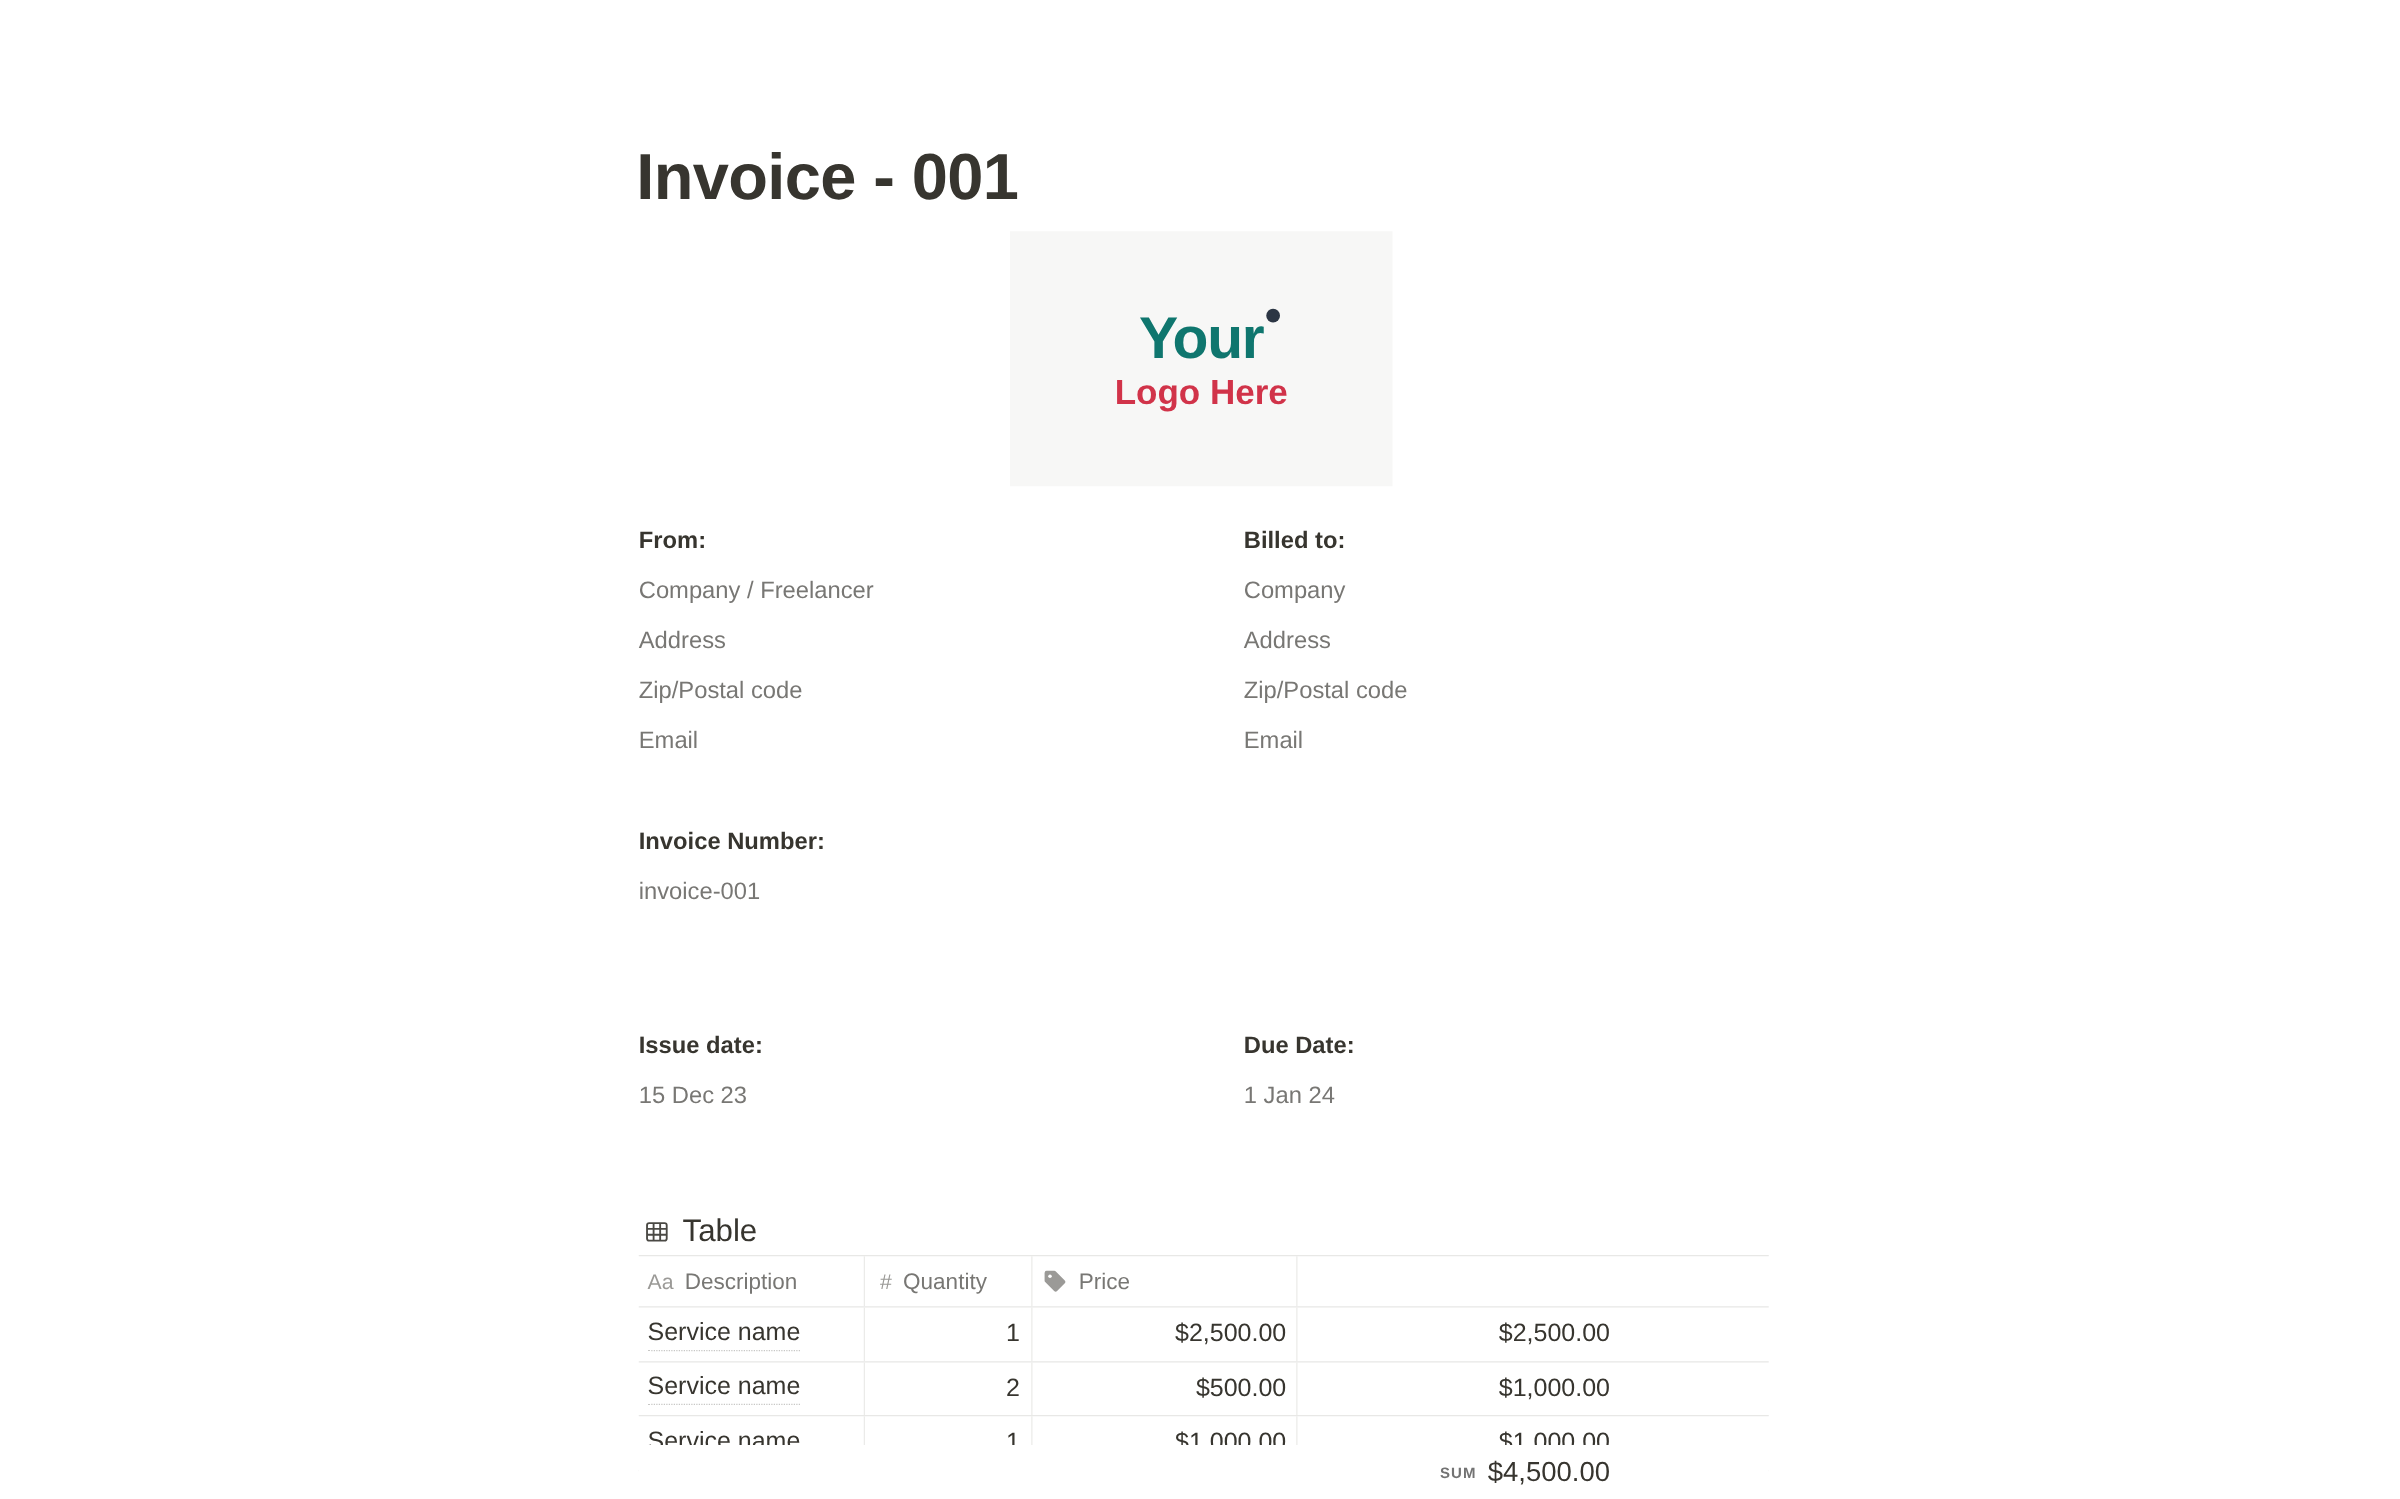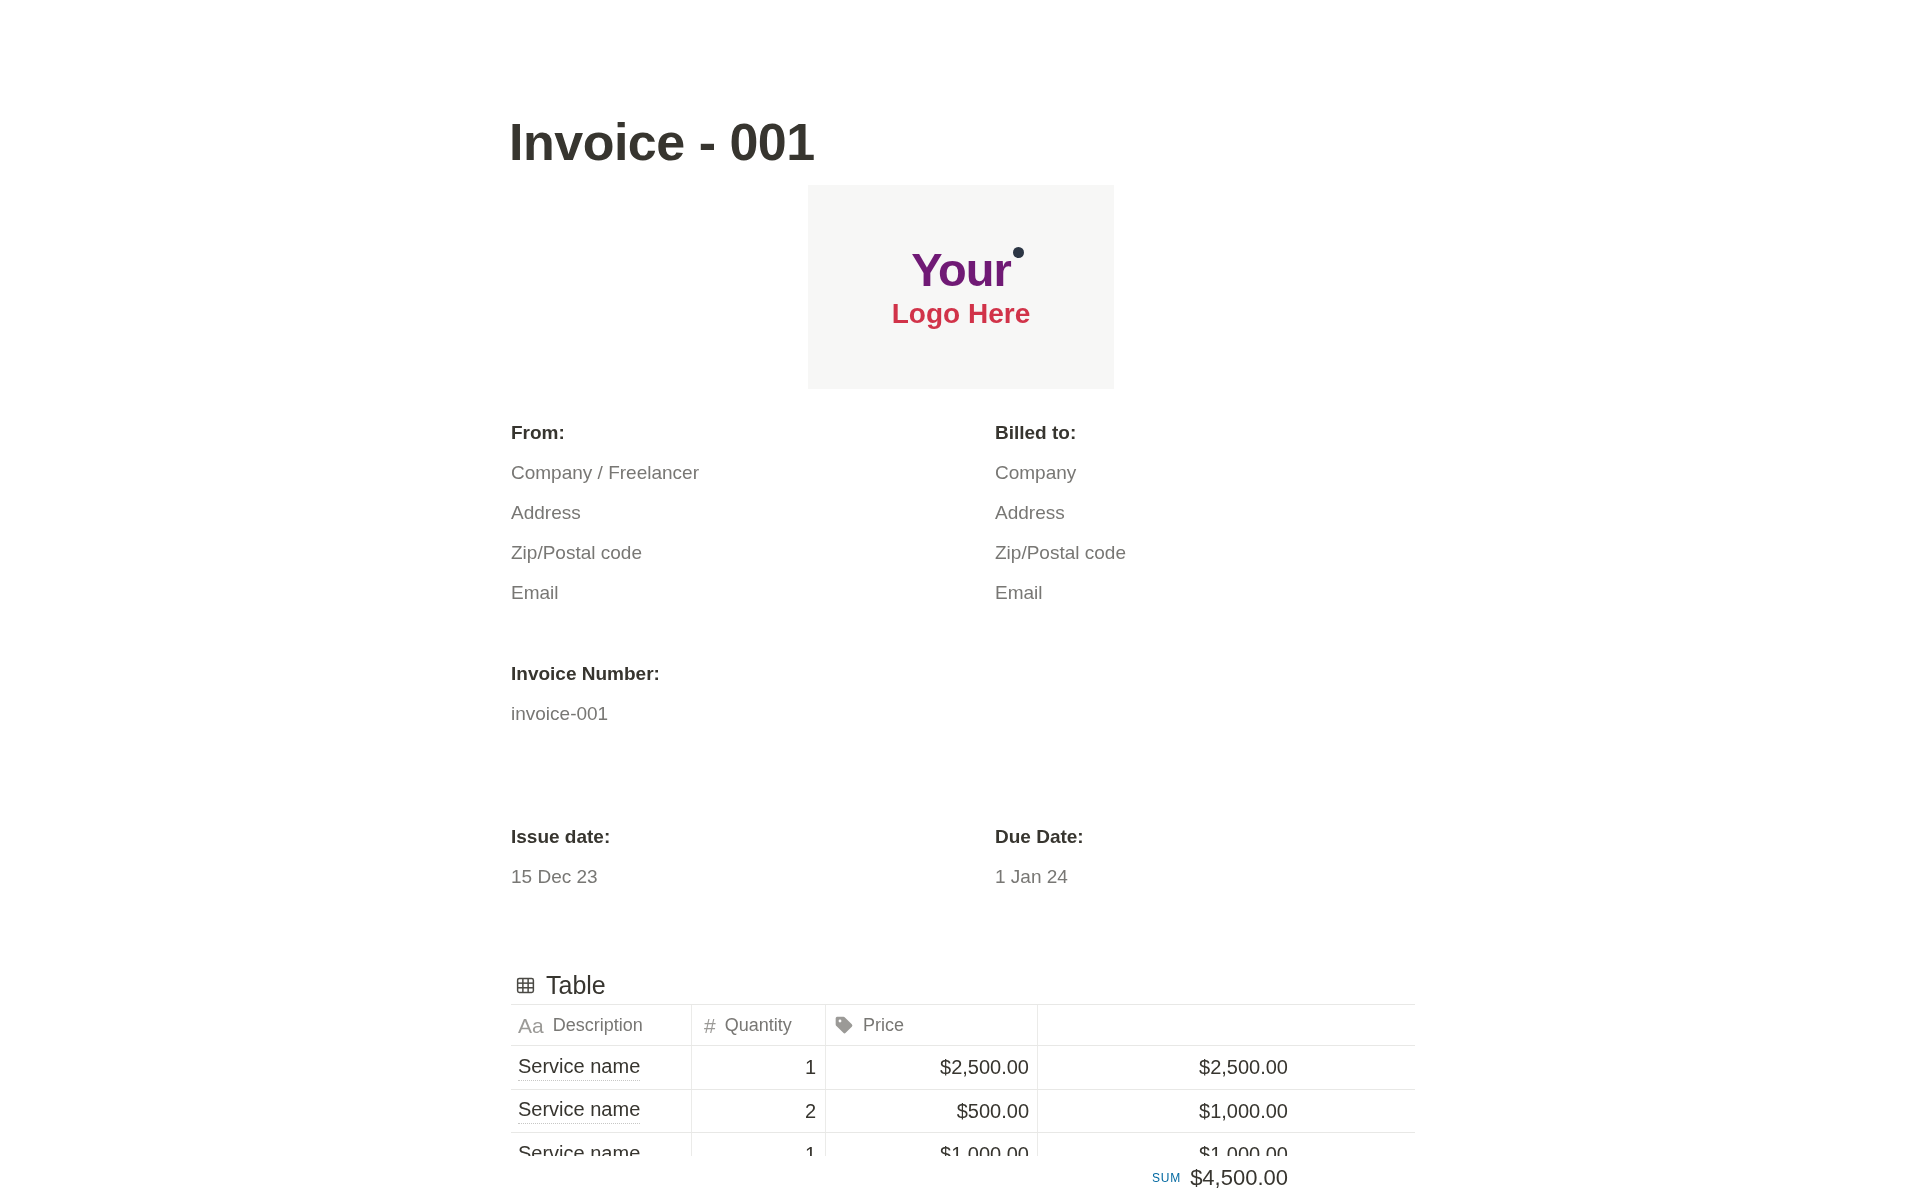--- a/index.html
+++ b/index.html
@@ -15,21 +15,21 @@
     font-size:52px; font-weight:700; line-height:60px;
     letter-spacing:-0.5px; color:#37352f;
   }
   
   .logo-box {
     position:absolute; left:808px; top:185px; width:306px; height:204px;
     background:#f7f7f6; display:flex; flex-direction:column;
     align-items:center; justify-content:center; cursor:pointer;
   }
   .logo-line1 {
-    position:relative; font-size:47px; font-weight:800; color:#701a75;
+    position:relative; font-size:47px; font-weight:800; color:#0f766e;
     letter-spacing:-1px; line-height:1;
   }
   .logo-dot {
     position:absolute; right:-13px; top:1px; width:11px; height:11px;
     border-radius:50%; background:#2c3644;
   }
   .logo-line2 {
     font-size:28px; font-weight:800; color:#d13349; letter-spacing:0px;
     margin-top:7px; line-height:1;
   }
@@ -65,36 +65,36 @@
     display:flex; align-items:center; overflow:hidden; white-space:nowrap;
   }
   .cell.div { border-right:1px solid #ebebe9; }
   .c-desc  { width:181px; padding-left:7px; }
   .c-qty   { width:134px; padding:0 9px 0 12px; justify-content:flex-end; }
   .c-price { width:212px; padding:0 8px 0 8px; justify-content:flex-end; }
   .c-total { width:377px; padding:0 127px 0 6px; justify-content:flex-end; }
   .hdr .cell { color:#787774; font-size:18px; gap:9px; }
   .hdr .c-qty, .hdr .c-price, .hdr .c-total { justify-content:flex-start; }
   .prop-glyph {
-    font-size:21px; color:#9b9a97; flex:0 0 auto; line-height:1;
+    font-size:17px; color:#9b9a97; flex:0 0 auto; line-height:1;
   }
   .cell-text { color:#37352f; }
   .title-cell-text {
     color:#37352f; font-weight:500; padding-bottom:2px;
     border-bottom:1px dotted #c7c7c5;
   }
   
   .sum-row {
     position:absolute; left:511px; top:1156px; width:904px; height:43px;
     background:#ffffff; display:flex; align-items:center;
     justify-content:flex-end; padding-right:127px; gap:9px; cursor:pointer;
   }
   .sum-label {
-    font-size:12px; font-weight:400; letter-spacing:0.8px;
-    color:#0369a1; text-transform:uppercase;
+    font-size:12px; font-weight:700; letter-spacing:0.8px;
+    color:#737373; text-transform:uppercase;
   }
   .sum-value { font-size:22px; color:#37352f; }
   svg { display:block; }
 </style>
 </head>
 <body>
 
 <div class="page">
 
   <h1 class="page-title">Invoice - 001</h1>

